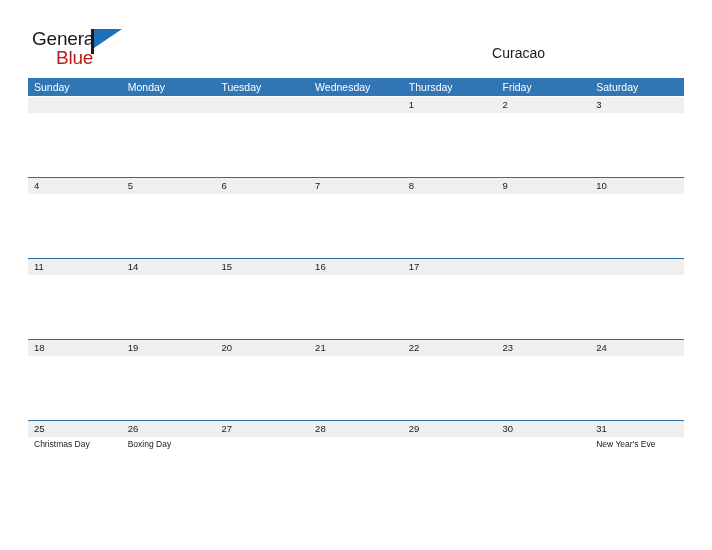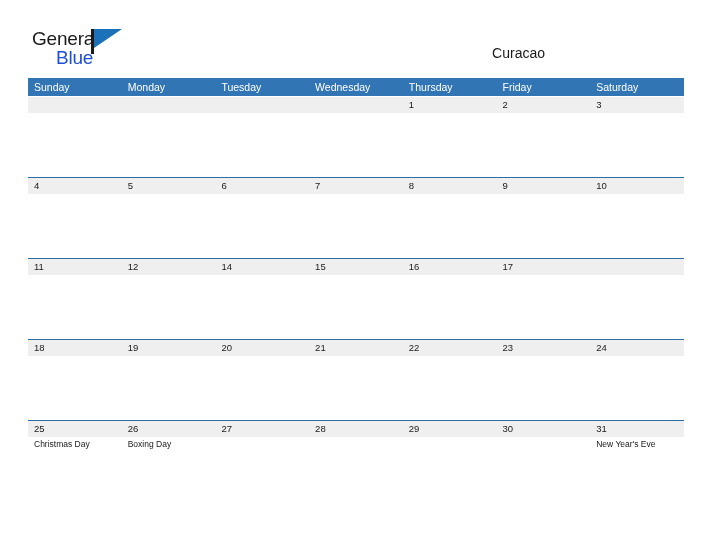--- a/index.html
+++ b/index.html
@@ -39,21 +39,21 @@
     letter-spacing: -0.2px;
     color: #1a1a1a;
     font-family: "Liberation Sans", sans-serif;
   }
   .brand-blue {
     position: absolute;
     left: 24px;
     top: 19px;
     font-size: 19px;
     letter-spacing: -0.2px;
-    color: #1d4ed8;
+    color: #b91c1c;
     font-family: "Liberation Sans", sans-serif;
   }
   .brand-flag {
     position: absolute;
     left: 59px;
     top: 1px;
     width: 32px;
     height: 25px;
   }
   .brand-flag .pole {
@@ -270,24 +270,20 @@
 
   <div class="week-row">
     <div class="rule"></div>
     <div class="band"></div>
     <div class="week-cells">
       <div class="day-cell">
         <span class="day-number">11</span>
         <span class="day-event"></span>
       </div>
       <div class="day-cell">
-        <span class="day-number">12</span>
-        <span class="day-event"></span>
-      </div>
-      <div class="day-cell">
         <span class="day-number">14</span>
         <span class="day-event"></span>
       </div>
       <div class="day-cell">
         <span class="day-number">15</span>
         <span class="day-event"></span>
       </div>
       <div class="day-cell">
         <span class="day-number">16</span>
         <span class="day-event"></span>

